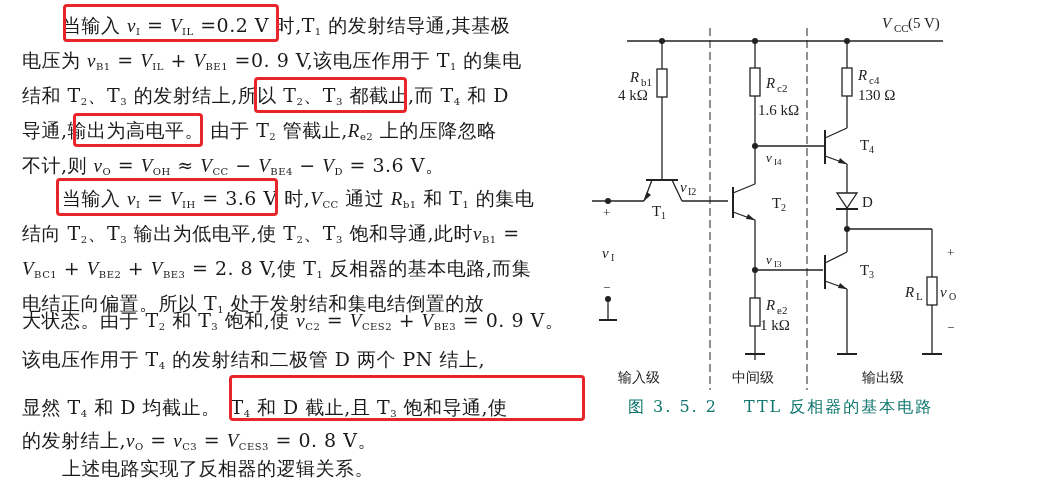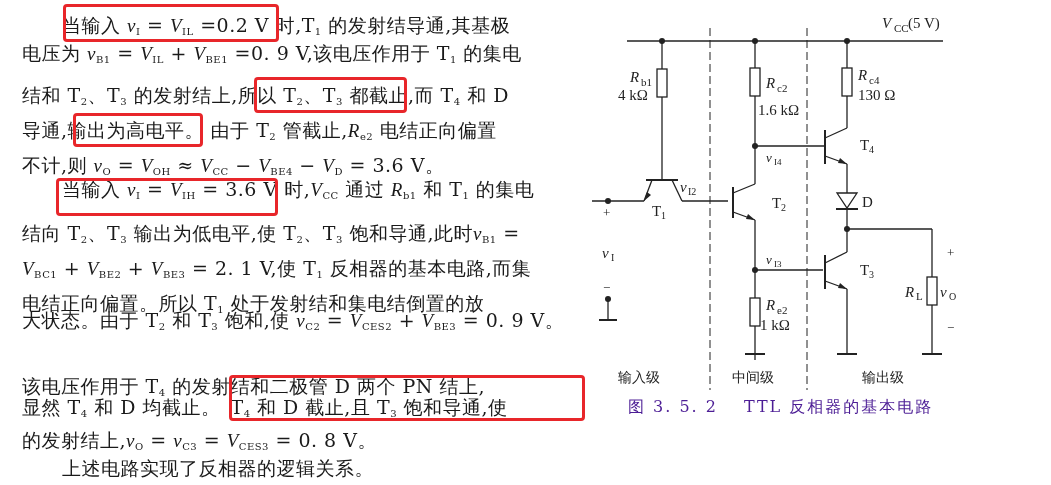--- a/index.html
+++ b/index.html
@@ -5,69 +5,69 @@
   html, body { margin:0; padding:0; background:#ffffff; }
   body { width:1051px; height:485px; position:relative; overflow:hidden;
          font-family:"DejaVu Serif","Liberation Serif",serif; color:#1a1a1a; }
   .text-col { position:absolute; left:22px; top:0; width:570px; }
   .line { position:absolute; left:0; height:30px; line-height:30px; font-size:19px; white-space:nowrap; letter-spacing:0.5px; }
   .indent { left:40px; }
   .it { font-style:italic; font-family:"Liberation Serif",serif; }
   sub { font-size:10px; vertical-align:-3px; font-style:normal; }
   .hl { position:absolute; border:3px solid #e8262a; border-radius:4px; box-sizing:border-box; }
   .circuit { position:absolute; left:590px; top:0; width:461px; height:430px; }
-  .caption { position:absolute; left:628px; top:397px; font-size:16px; letter-spacing:2px; color:#4c1d95; white-space:nowrap; }
+  .caption { position:absolute; left:628px; top:397px; font-size:16px; letter-spacing:2px; color:#0f766e; white-space:nowrap; }
   .caption .gap { display:inline-block; width:26px; }
 </style>
 </head>
 <body>
 
 <div class="text-col">
 
   <div class="line indent" style="top:10px">
     <span>当输入 </span><span class="it">v</span><sub>I</sub><span> = </span><span class="it">V</span><sub>IL</sub><span> =0.2 V 时</span><span>,T</span><sub>1</sub><span> 的发射结导通,其基极</span>
   </div>
 
-  <div class="line" style="top:38px">
+  <div class="line" style="top:45px">
     <span>电压为 </span><span class="it">v</span><sub>B1</sub><span> = </span><span class="it">V</span><sub>IL</sub><span> + </span><span class="it">V</span><sub>BE1</sub><span> =0. 9  V,该电压作用于 T</span><sub>1</sub><span> 的集电</span>
   </div>
 
   <div class="line" style="top:80px">
     <span>结和 T</span><sub>2</sub><span>、T</span><sub>3</sub><span> 的发射结上,</span><span>所以 T</span><sub>2</sub><span>、T</span><sub>3</sub><span> 都截止,</span><span>而 T</span><sub>4</sub><span> 和 D</span>
   </div>
 
   <div class="line" style="top:115px">
-    <span>导通,</span><span>输出为高电平。</span><span> 由于 T</span><sub>2</sub><span> 管截止,</span><span class="it">R</span><sub>e2</sub><span> 电结正向偏置</span>
+    <span>导通,</span><span>输出为高电平。</span><span> 由于 T</span><sub>2</sub><span> 管截止,</span><span class="it">R</span><sub>e2</sub><span> 上的压降忽略</span>
   </div>
 
   <div class="line" style="top:150px">
     <span>不计,则 </span><span class="it">v</span><sub>O</sub><span> = </span><span class="it">V</span><sub>OH</sub><span> ≈ </span><span class="it">V</span><sub>CC</sub><span> − </span><span class="it">V</span><sub>BE4</sub><span> − </span><span class="it">V</span><sub>D</sub><span> = 3.6  V。</span>
   </div>
 
-  <div class="line indent" style="top:174px">
+  <div class="line indent" style="top:183px">
     <span>当输入 </span><span class="it">v</span><sub>I</sub><span> = </span><span class="it">V</span><sub>IH</sub><span> = 3.6  V 时</span><span>,</span><span class="it">V</span><sub>CC</sub><span> 通过 </span><span class="it">R</span><sub>b1</sub><span> 和 T</span><sub>1</sub><span> 的集电</span>
   </div>
 
   <div class="line" style="top:218px">
     <span>结向 T</span><sub>2</sub><span>、T</span><sub>3</sub><span> 输出为低电平,使 T</span><sub>2</sub><span>、T</span><sub>3</sub><span> 饱和导通,此时</span><span class="it">v</span><sub>B1</sub><span> =</span>
   </div>
 
   <div class="line" style="top:253px">
-    <span class="it">V</span><sub>BC1</sub><span> + </span><span class="it">V</span><sub>BE2</sub><span> + </span><span class="it">V</span><sub>BE3</sub><span> = 2. 1  V,使 T</span><sub>1</sub><span> 反相器的基本电路,而集</span>
+    <span class="it">V</span><sub>BC1</sub><span> + </span><span class="it">V</span><sub>BE2</sub><span> + </span><span class="it">V</span><sub>BE3</sub><span> = 2. 8  V,使 T</span><sub>1</sub><span> 反相器的基本电路,而集</span>
   </div>
 
   <div class="line" style="top:288px">
     <span>电结正向偏置。所以 T</span><sub>1</sub><span> 处于发射结和集电结倒置的放</span>
   </div>
 
   <div class="line" style="top:305px">
     <span>大状态。由于 T</span><sub>2</sub><span> 和 T</span><sub>3</sub><span> 饱和,使 </span><span class="it">v</span><sub>C2</sub><span> = </span><span class="it">V</span><sub>CES2</sub><span> + </span><span class="it">V</span><sub>BE3</sub><span> = 0. 9  V。</span>
   </div>
 
-  <div class="line" style="top:371px">
+  <div class="line" style="top:344px">
     <span>该电压作用于 T</span><sub>4</sub><span> 的发射结和二极管 D 两个 PN 结上,</span>
   </div>
 
   <div class="line" style="top:392px">
     <span>显然 T</span><sub>4</sub><span> 和 D 均截止。</span><span style="display:inline-block;width:10px"></span><span>T</span><sub>4</sub><span> 和 D 截止,且 T</span><sub>3</sub><span> 饱和导通,使</span>
   </div>
 
   <div class="line" style="top:425px">
     <span>的发射结上,</span><span class="it">v</span><sub>O</sub><span> = </span><span class="it">v</span><sub>C3</sub><span> = </span><span class="it">V</span><sub>CES3</sub><span> = 0. 8  V。</span>
   </div>

